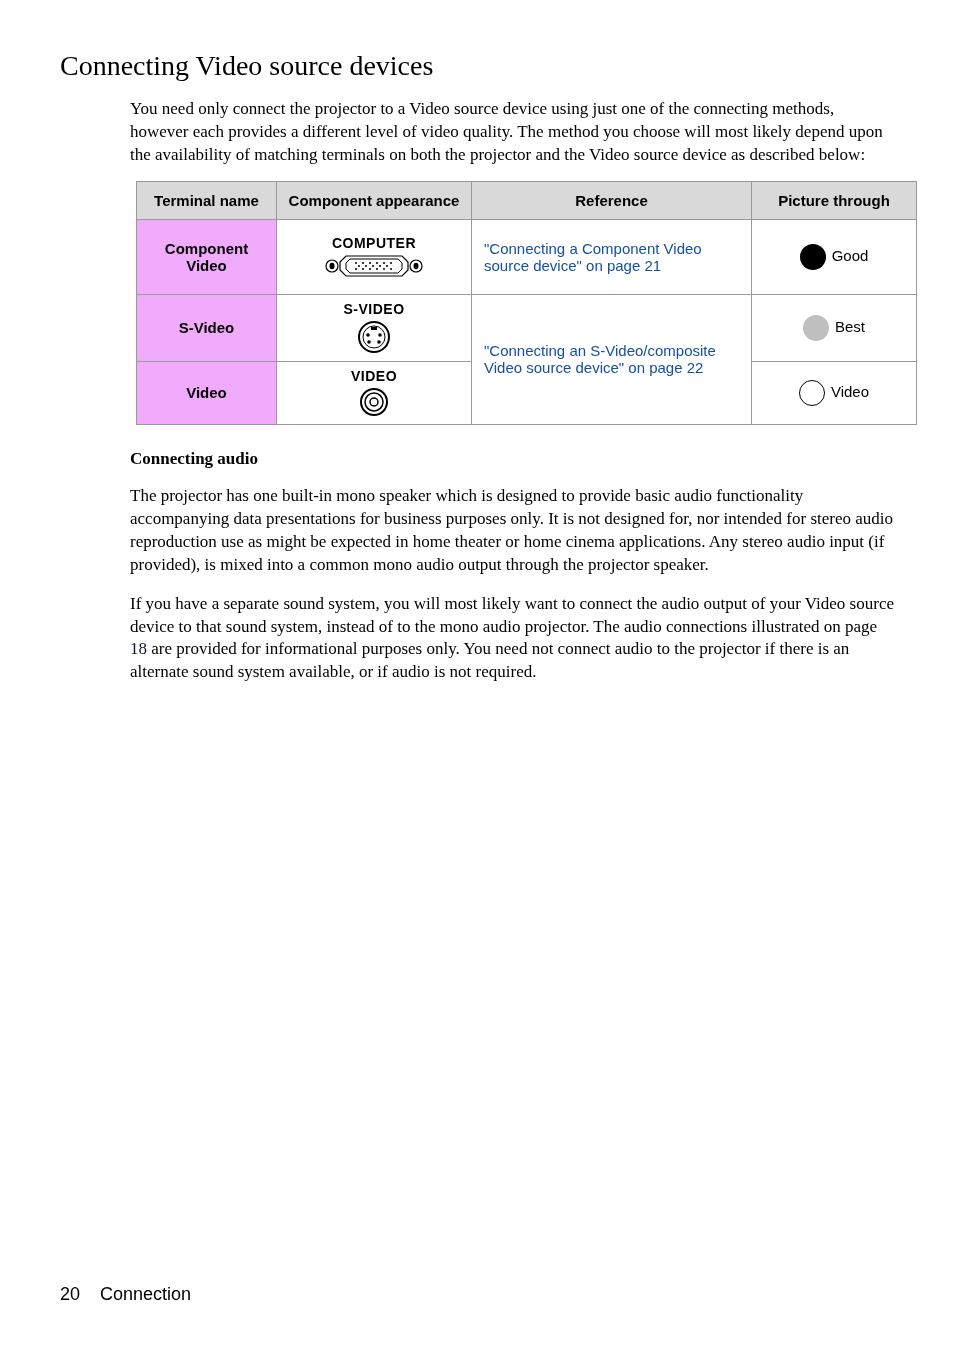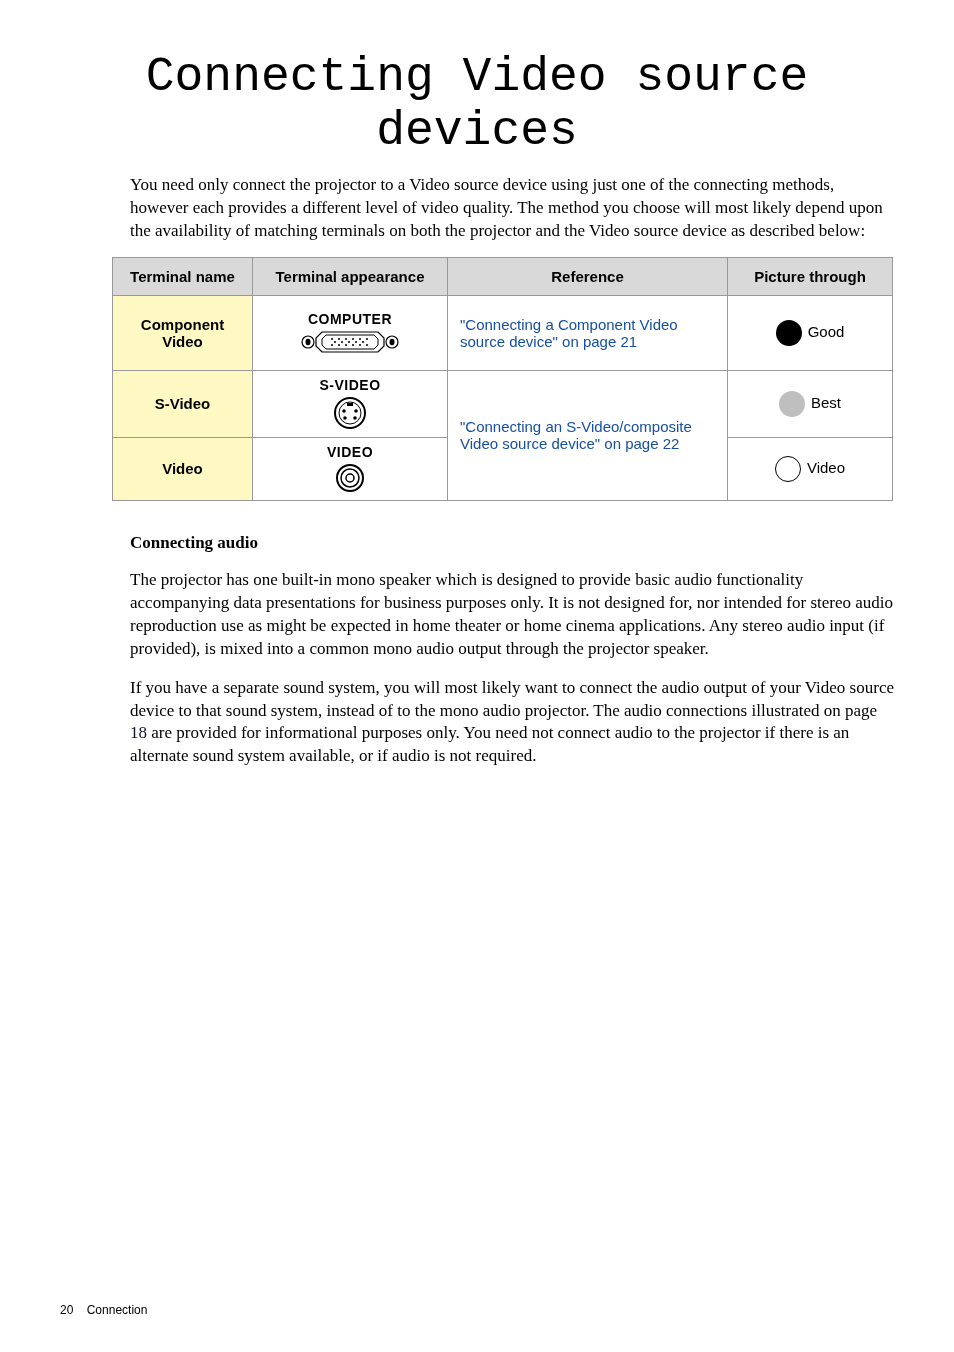--- a/index.html
+++ b/index.html
@@ -6,51 +6,50 @@
     margin: 0;
     padding: 50px 60px 40px 60px;
     font-family: Georgia, 'Times New Roman', serif;
     color: #000;
     width: 954px;
     height: 1352px;
     box-sizing: border-box;
     position: relative;
   }
   h1 {
-    font-family: Liberation Mono, monospace;
+    font-family: Liberation Serif, serif;
     font-weight: normal;
-    font-size: 48px;
+    font-size: 28px;
     margin: 0 0 12px 0;
-    text-align: center;
   }
   .intro, .body-text {
     font-size: 17px;
     line-height: 1.35;
     margin: 16px 0 14px 70px;
   }
   table {
     border-collapse: collapse;
-    margin-left: 52px;
+    margin-left: 76px;
     width: 780px;
     table-layout: fixed;
   }
   th, td {
     border: 1px solid #999;
     text-align: center;
     vertical-align: middle;
     font-family: Arial, Helvetica, sans-serif;
     font-size: 15px;
   }
   th {
     background: #d9d9d9;
     font-weight: bold;
     padding: 10px 6px;
   }
   .row-head {
-    background: #fef9c3;
+    background: #f0abfc;
     font-weight: bold;
     padding: 20px 12px;
   }
   .terminal-cell {
     padding: 6px;
   }
   .term-label {
     font-size: 14px;
     font-weight: bold;
     letter-spacing: 0.5px;
@@ -72,29 +71,29 @@
     vertical-align: middle;
     margin-right: 6px;
   }
   .c-black { background:#000; }
   .c-gray  { background:#bfbfbf; }
   .c-white { background:#fff; border:1.5px solid #000; box-sizing:border-box; }
   .sub-head {
     font-family: Georgia, serif;
     font-weight: bold;
     font-size: 17px;
-    margin: 32px 0 4px 70px;
+    margin: 24px 0 4px 70px;
   }
   .page-link { color:#0f172a; }
   .footer {
     position: absolute;
-    bottom: 35px;
+    bottom: 47px;
     left: 60px;
     font-family: Arial, Helvetica, sans-serif;
-    font-size: 12px;
+    font-size: 18px;
   }
   
   svg { display:block; margin:2px auto 0 auto; }
 </style>
 </head>
 <body>
 
 <h1>Connecting Video source devices</h1>
 
 <p class="intro">You need only connect the projector to a Video source device using just one of the connecting methods, however each provides a different level of video quality. The method you choose will most likely depend upon the availability of matching terminals on both the projector and the Video source device as described below:</p>
@@ -102,21 +101,21 @@
 <table>
   <colgroup>
     <col style="width:140px">
     <col style="width:195px">
     <col style="width:280px">
     <col style="width:165px">
   </colgroup>
   <tbody>
       <tr>
     <th>Terminal name</th>
-    <th>Terminal appearance</th>
+    <th>Component appearance</th>
     <th>Reference</th>
     <th>Picture through</th>
   </tr>
 
   <tr>
     <td class="row-head">Component Video</td>
     <td class="terminal-cell">
       <div class="term-label">COMPUTER</div>
       <svg width="100" height="26" viewBox="0 0 100 26">
         <circle cx="8" cy="13" r="6" fill="none" stroke="#000" stroke-width="1.2"></circle>

